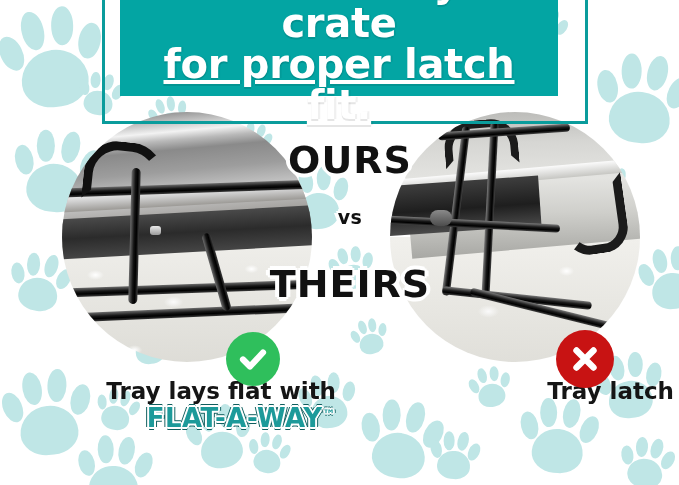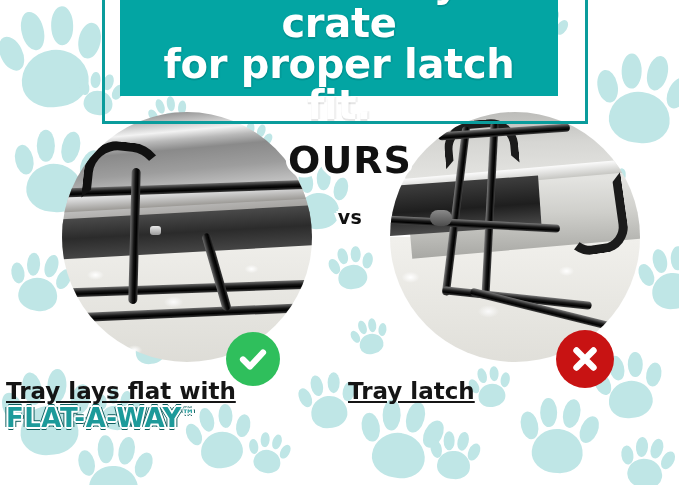--- a/index.html
+++ b/index.html
@@ -80,21 +80,21 @@
   #banner-outline{position:absolute;left:102px;top:-6px;width:480px;height:124px;
     border:3px solid #0a9c9c;z-index:2;background:transparent;}
   #banner-fill{position:absolute;left:120px;top:-8px;width:438px;height:104px;
     background:#03a5a3;z-index:3;display:flex;align-items:center;justify-content:center;}
   #banner-text{
     color:#ffffff;font-weight:bold;font-size:40px;line-height:1.02;text-align:center;
     letter-spacing:-0.3px;font-family:"DejaVu Sans", sans-serif;
     text-shadow:0 2px 0 rgba(0,0,0,0.10), 2px 0 0 rgba(0,0,0,0.06);
     padding:0 8px;
   }
-  #banner-text .l2{display:block;}
+  #banner-text .l2{display:block;text-decoration:underline;}
 
   
   .cmp{position:absolute;z-index:4;color:#111111;font-weight:bold;text-align:center;
     font-family:"DejaVu Sans", sans-serif;
     -webkit-text-stroke:4px #ffffff;paint-order:stroke fill;}
   .cmp span{-webkit-text-stroke:0;}
   #lbl-ours{left:270px;top:138px;width:160px;font-size:38px;letter-spacing:1px;}
   #lbl-vs{left:300px;top:206px;width:100px;font-size:19px;letter-spacing:0.5px;}
   #lbl-theirs{left:252px;top:262px;width:196px;font-size:38px;letter-spacing:1px;}
   .cmp-in{position:relative;display:inline-block;color:#111;
@@ -103,22 +103,22 @@
       2px 2px 0 #fff,-2px 2px 0 #fff,2px -2px 0 #fff,-2px -2px 0 #fff,
       4px 0 0 #fff,-4px 0 0 #fff,0 4px 0 #fff,0 -4px 0 #fff;}
 
   
   .badge{position:absolute;border-radius:50%;z-index:6;display:flex;align-items:center;justify-content:center;}
   #badge-check{left:226px;top:332px;width:54px;height:54px;background:#2fbf5c;}
   #badge-x{left:556px;top:330px;width:58px;height:58px;background:#c81313;}
   .badge svg{display:block;}
 
   
-  .caption{position:absolute;z-index:5;text-align:left;color:#151515;font-weight:bold;
-    font-family:"DejaVu Sans", sans-serif;line-height:1.14;text-decoration:underline;}
+  .caption{position:absolute;z-index:5;text-align:right;color:#151515;font-weight:bold;
+    font-family:"DejaVu Sans", sans-serif;line-height:1.14;}
   #cap-left{left:6px;top:378px;width:330px;font-size:23px;}
   #cap-right{left:348px;top:378px;width:326px;font-size:23px;}
   .brandword{
     display:inline-block;color:#1d9a9a;font-weight:bold;font-size:26px;letter-spacing:0.5px;
     text-shadow:
       2px 0 0 #ffffff,-2px 0 0 #ffffff,0 2px 0 #ffffff,0 -2px 0 #ffffff,
       1px 1px 0 #ffffff,-1px 1px 0 #ffffff,1px -1px 0 #ffffff,-1px -1px 0 #ffffff,
       3px 0 0 #0f5e5e,-3px 0 0 #0f5e5e,0 3px 0 #0f5e5e,0 -3px 0 #0f5e5e;
   }
   .tm{font-size:13px;vertical-align:super;}
@@ -361,20 +361,23 @@
       <span class="l2">for proper latch fit.</span>
     </div>
   </div>
 
   <div class="cmp" id="lbl-vs">
     <span class="cmp-in">vs</span>
   </div>
   <div class="cmp" id="lbl-ours">
     <span class="cmp-in">OURS</span>
   </div>
+  <div class="cmp" id="lbl-theirs">
+    <span class="cmp-in">THEIRS</span>
+  </div>
 
   <div class="badge" id="badge-check">
     <svg width="34" height="34" viewBox="0 0 34 34" aria-hidden="true">
       <path d="M7 17.5 L14 24.5 L27 10.5" fill="none" stroke="#ffffff" stroke-width="6.2" stroke-linecap="round" stroke-linejoin="round"></path>
     </svg>
   </div>
   <div class="badge" id="badge-x">
     <svg width="34" height="34" viewBox="0 0 34 34" aria-hidden="true">
       <path d="M8.5 8.5 L25.5 25.5 M25.5 8.5 L8.5 25.5" fill="none" stroke="#ffffff" stroke-width="6.4" stroke-linecap="round"></path>
     </svg>

